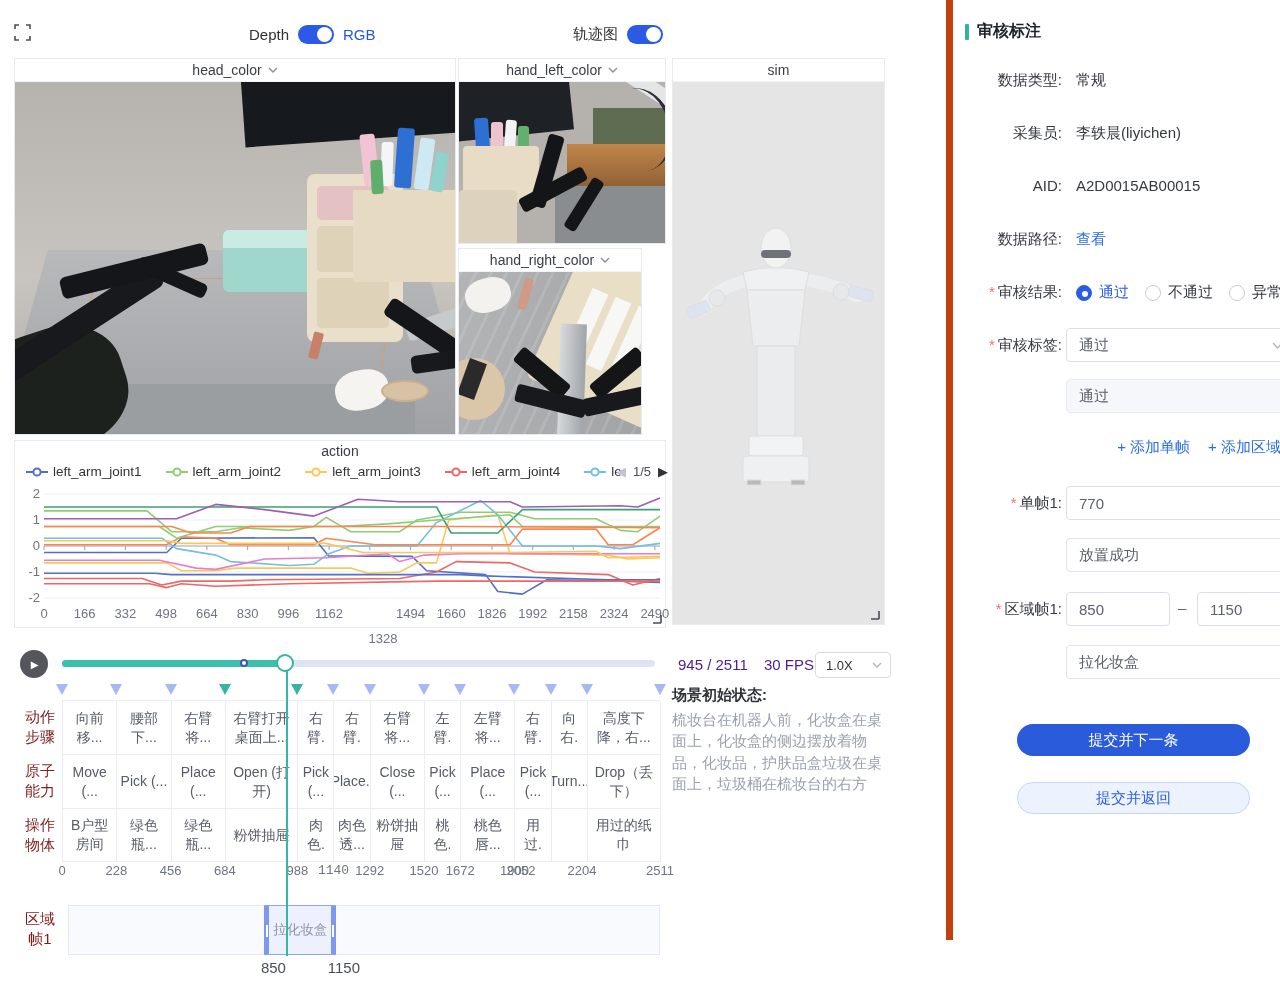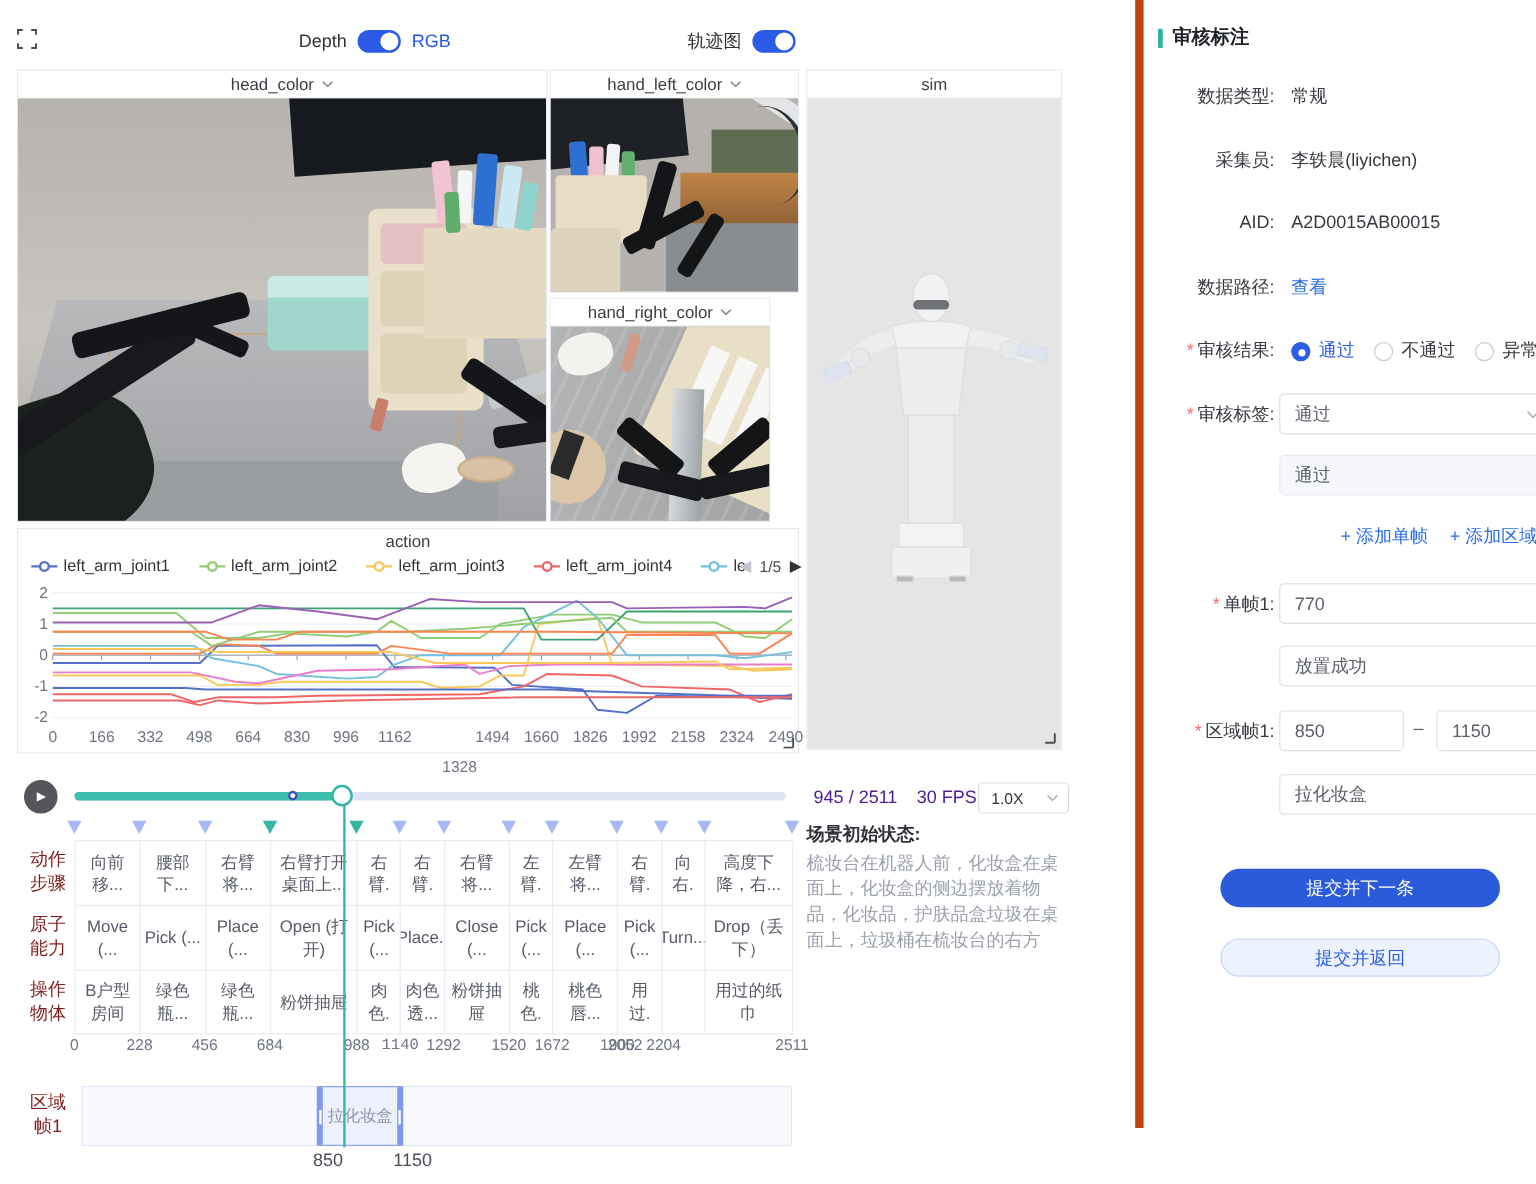--- a/index.html
+++ b/index.html
@@ -422,21 +422,21 @@
       <div class="tick" style="left: 116.299px;">228</div>
       <div class="tick" style="left: 170.597px;">456</div>
       <div class="tick" style="left: 224.896px;">684</div>
       <div class="tick" style="left: 297.294px;">988</div>
       <div class="tick" style="left: 333.493px; font-family: Liberation Mono, monospace;">1140</div>
       <div class="tick" style="left: 369.693px;">1292</div>
       <div class="tick" style="left: 423.991px;">1520</div>
       <div class="tick" style="left: 460.19px;">1672</div>
       <div class="tick" style="left: 514.489px;">1900</div>
       <div class="tick" style="left: 521px;">2052</div>
-      <div class="tick" style="left: 553px; text-align: right;">2204</div>
+      <div class="tick" style="left: 582px; text-align: right;">2204</div>
       <div class="tick" style="left: 660px;">2511</div>
     </div>
 
   <div class="rowlab" style="top:909px;">区域帧1</div>
   <div class="region-bar"></div>
   <div class="region-seg" id="region-seg" style="left: 264.429px; width: 71.4456px;">
     <div class="seg-h" style="left:0;">
         <i></i>
       </div>
     <span>拉化妆盒</span>

